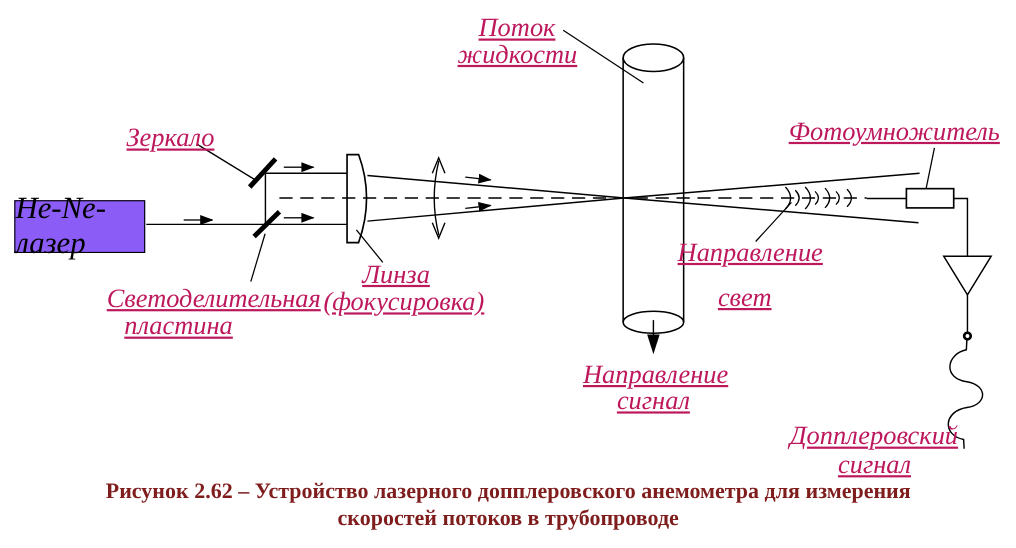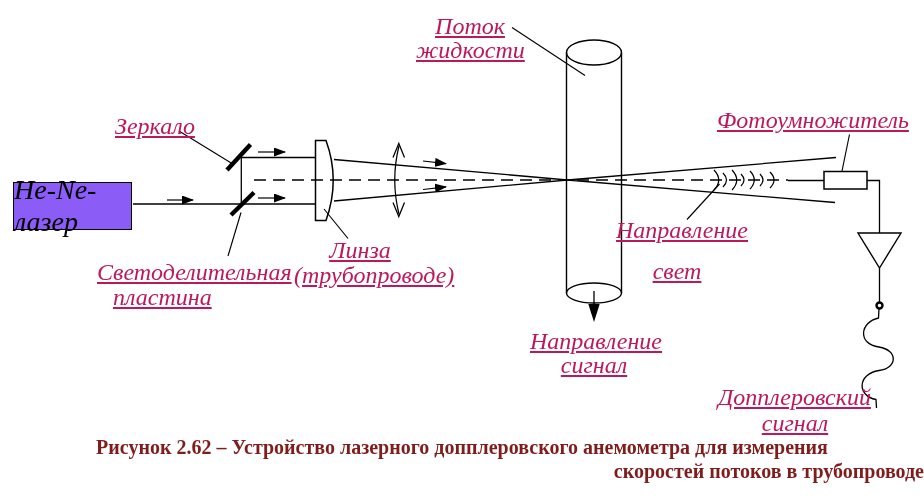--- a/index.html
+++ b/index.html
@@ -113,32 +113,32 @@
   <div class="laser-box">
     <span>He-Ne-лазер</span>
   </div>
 
   <div class="lbl" style="left:115px;top:114px;width:78px;">Зеркало</div>
 
   <div class="lbl" style="left:97px;top:260px;width:172px;">Светоделительная</div>
   <div class="lbl" style="left:113px;top:285px;width:92px;text-align:center;">пластина</div>
 
   <div class="lbl" style="left:308px;top:238px;width:104px;">Линза</div>
-  <div class="lbl" style="left:294px;top:263px;width:136px;">(трубопроводе)</div>
+  <div class="lbl" style="left:294px;top:263px;width:136px;">(фокусировка)</div>
 
   <div class="lbl" style="left:418px;top:14px;width:104px;">Поток</div>
   <div class="lbl" style="left:416px;top:38px;width:108px;">жидкости</div>
 
   <div class="lbl" style="left:530px;top:329px;width:128px;">Направление</div>
   <div class="lbl" style="left:540px;top:353px;width:108px;">сигнал</div>
 
   <div class="lbl" style="left:616px;top:218px;width:120px;">Направление</div>
   <div class="lbl" style="left:644px;top:243px;width:66px;margin-top:16px;">свет</div>
 
   <div class="lbl" style="left:717px;top:108px;width:178px;">Фотоумножитель</div>
 
   <div class="lbl" style="left:718px;top:385px;width:152px;">Допплеровский</div>
   <div class="lbl" style="left:756px;top:411px;width:78px;">сигнал</div>
 
   <div class="caption" style="top:436px;">Рисунок 2.62 – Устройство лазерного допплеровского анемометра для измерения</div>
-  <div class="caption" style="top:460px;text-align:right;">скоростей потоков в трубопроводе</div>
+  <div class="caption" style="top:460px;">скоростей потоков в трубопроводе</div>
 
 </div>
 
 </body></html>

